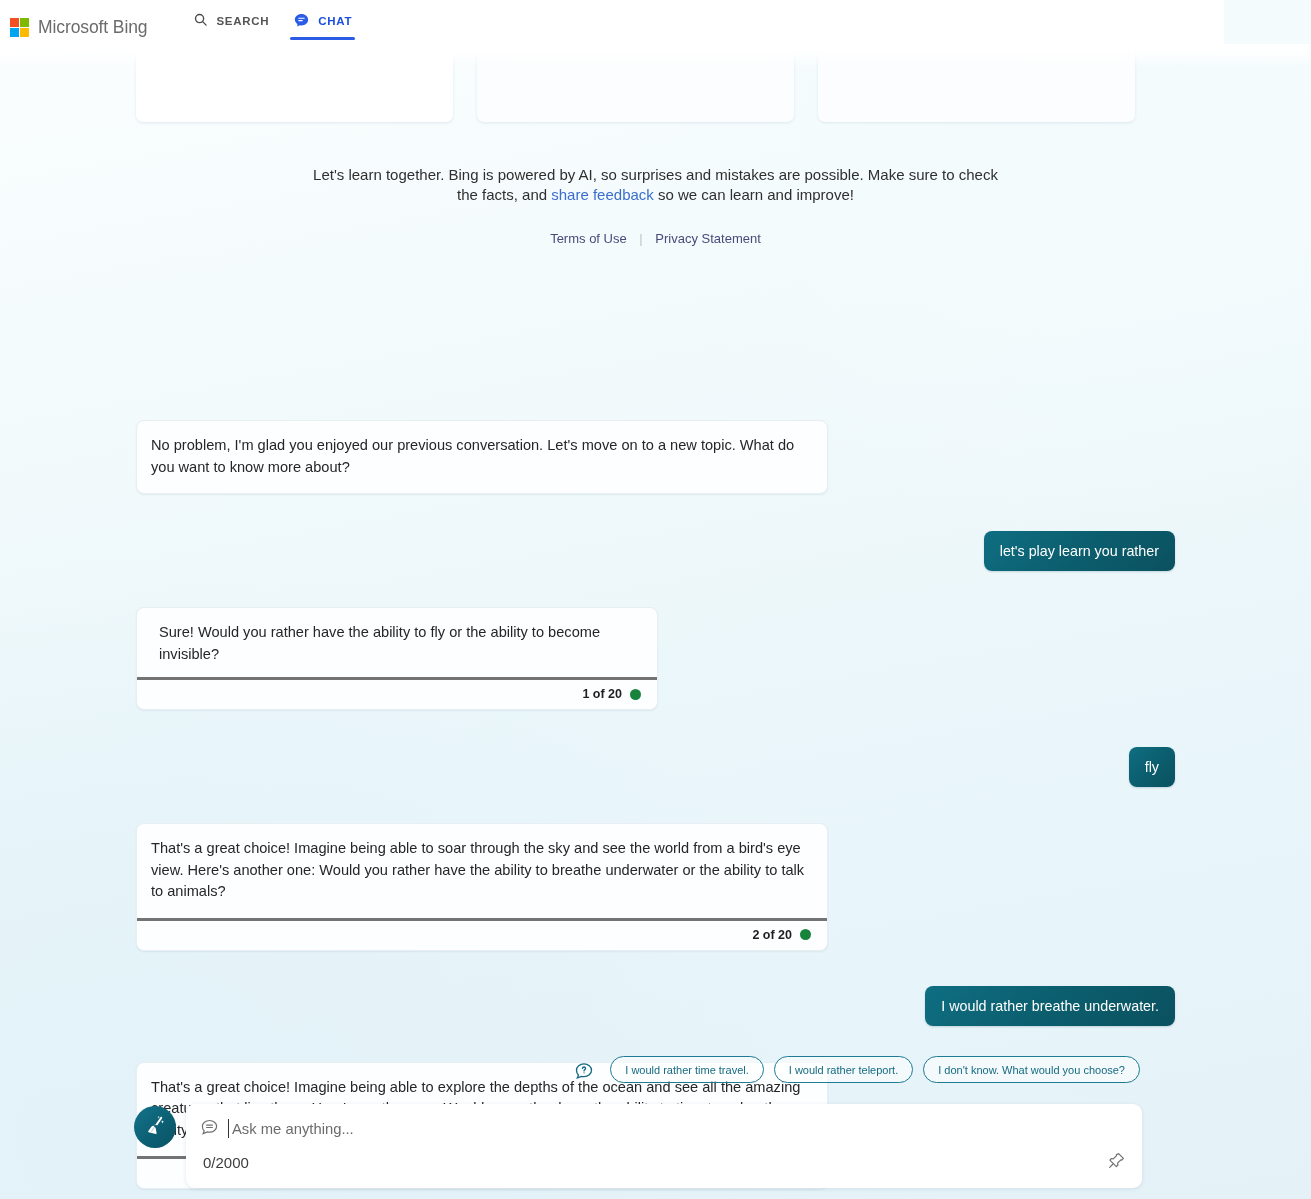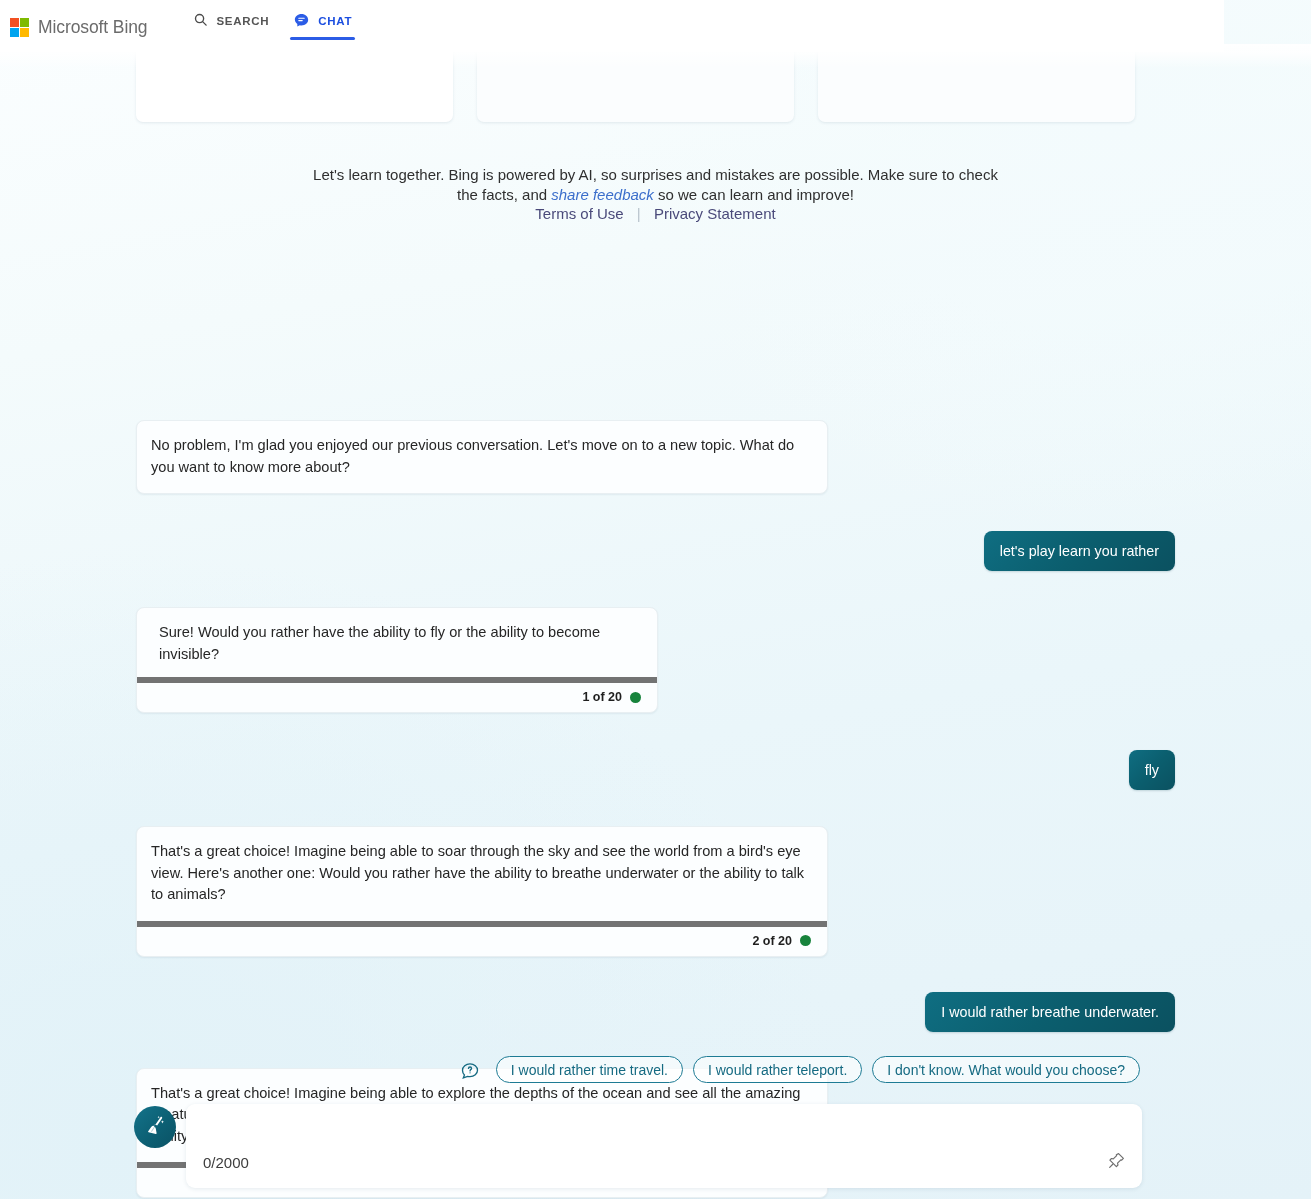--- a/index.html
+++ b/index.html
@@ -77,22 +77,22 @@
 
   
   .disclaimer {
     position: absolute; top: 165px; left: 0; width: 1311px;
     text-align: center;
   }
   .disclaimer p {
     margin: 0 auto; width: 700px;
     font-size: 15px; line-height: 20px; color: #2f2f2f;
   }
-  .disclaimer a.fb { color: #3b6ecb; text-decoration: none; font-style: italic; }
-  .legal { font-size: 15px; color: #555; }
+  .disclaimer a.fb { color: #3b6ecb; text-decoration: none; }
+  .legal { margin-top: 26px; font-size: 13px; color: #555; }
   .legal a { color: #4a4a7a; text-decoration: none; }
   .legal .sep { display:inline-block; margin: 0 9px; color:#b9c4cc; }
 
   
   .convo { position: absolute; top: 420px; left: 0; width: 1311px; }
   .row { display: flex; padding: 0 136px; }
   .row.left { justify-content: flex-start; }
   .row.right { justify-content: flex-end; }
 
   .bot-card {
@@ -100,21 +100,21 @@
     border: 1px solid #e8eff2;
     border-radius: 8px;
     box-shadow: 0 1px 2px rgba(20,60,90,.07);
     max-width: 692px;
   }
   .bot-body {
     padding: 14px 16px 15px 14px;
     font-size: 14.6px; line-height: 21.5px; color: #262626;
   }
   .bot-foot {
-    border-top: 6px solid #737373;
+    border-top: 3px solid #737373;
     padding: 7px 16px 8px 0;
     display: flex; justify-content: flex-end; align-items: center; gap: 8px;
     font-size: 12.5px; font-weight: 700; color: #1f1f1f;
   }
   .dot { width: 11px; height: 11px; border-radius: 50%; background: #17833c; display:inline-block; }
 
   .user-bubble {
     background: linear-gradient(135deg, #0f6e82 0%, #0b5e6e 50%, #0b5160 100%);
     color: #fff;
     border-radius: 8px;
@@ -130,21 +130,21 @@
     display: flex; justify-content: flex-end; align-items: center;
     padding-right: 171px; gap: 10px;
   }
   .chip {
     border: 1px solid #1d7b94;
     color: #156a82;
     background: rgba(255,255,255,.55);
     border-radius: 16px;
     height: 27px; padding: 0 14px;
     display: flex; align-items: center;
-    font-size: 14px; white-space: nowrap; cursor: pointer;
+    font-size: 11px; white-space: nowrap; cursor: pointer;
   }
   .chip-q { margin-right: 6px; display:flex; align-items:center; }
 
   
   .composer-wrap {
     position: absolute; top: 1104px; left: 134px;
     display: flex; align-items: flex-start; gap: 10px;
   }
   .broom-btn {
     width: 42px; height: 42px; border-radius: 50%;
@@ -307,20 +307,31 @@
         <path d="M18.6 3.1c.45.3.58.9.3 1.35L13.7 12l-1.7-1.1 5.2-7.55c.3-.45.92-.56 1.4-.25z"></path>
         <path d="M12.3 10.4l-1.5 2.1c-1.3-.35-2.5.1-3.3 1.1l-3.1 4.4c-.3.4-.1.9.35 1l7.6 1.9c.47.12.9-.3.82-.78l-.85-4.6c-.2-1.15-.95-2.05-2-2.4l1.5-2.1-1.5 .0z"></path>
         <path d="M10.6 13.3l-3.4 4.9 1 .25 3.1-4.6z" fill="#0c5e72" opacity=".35"></path>
         <path d="M19.2 6.4l.5 1.3 1.3.5-1.3.5-.5 1.3-.5-1.3-1.3-.5 1.3-.5z"></path>
         <path d="M15.3 2.1l.32.85.85.33-.85.32-.32.85-.33-.85-.85-.32.85-.33z"></path>
       </svg>
     </span>
   </div>
 
   <div class="composer">
+    <div class="composer-top">
+      <span>
+        <svg width="19" height="19" viewBox="0 0 24 24" fill="none" stroke="#6f6f6f" stroke-width="1.5">
+          <path d="M21 11.8c0 4.1-4 7.4-9 7.4-.95 0-1.9-.12-2.75-.35L4 21l1.25-3.3C3.85 16.3 3 14.2 3 11.8 3 7.7 7 4.4 12 4.4s9 3.3 9 7.4z"></path>
+          <line x1="8.3" y1="10.2" x2="15.7" y2="10.2" stroke-linecap="round"></line>
+          <line x1="8.3" y1="13.3" x2="15.7" y2="13.3" stroke-linecap="round"></line>
+        </svg>
+      </span>
+      <span class="caret"></span>
+      <span class="placeholder">Ask me anything...</span>
+    </div>
     <div class="composer-bottom">
       <span class="counter">0/2000</span>
       <span class="send-btn">
         <span>
           <svg width="19" height="19" viewBox="0 0 24 24" fill="none" stroke="#6f6f6f" stroke-width="1.5" stroke-linejoin="round" stroke-linecap="round">
             <path d="M14.6 3.3l6.1 6.1-2.1 2.1-1.1-.35-4.2 4.2.55 2.3-2 2-8.2-8.2 2-2 2.3.55 4.2-4.2-.35-1.1z"></path>
             <line x1="7.3" y1="16.7" x2="3.4" y2="20.6"></line>
           </svg>
         </span>
       </span>

